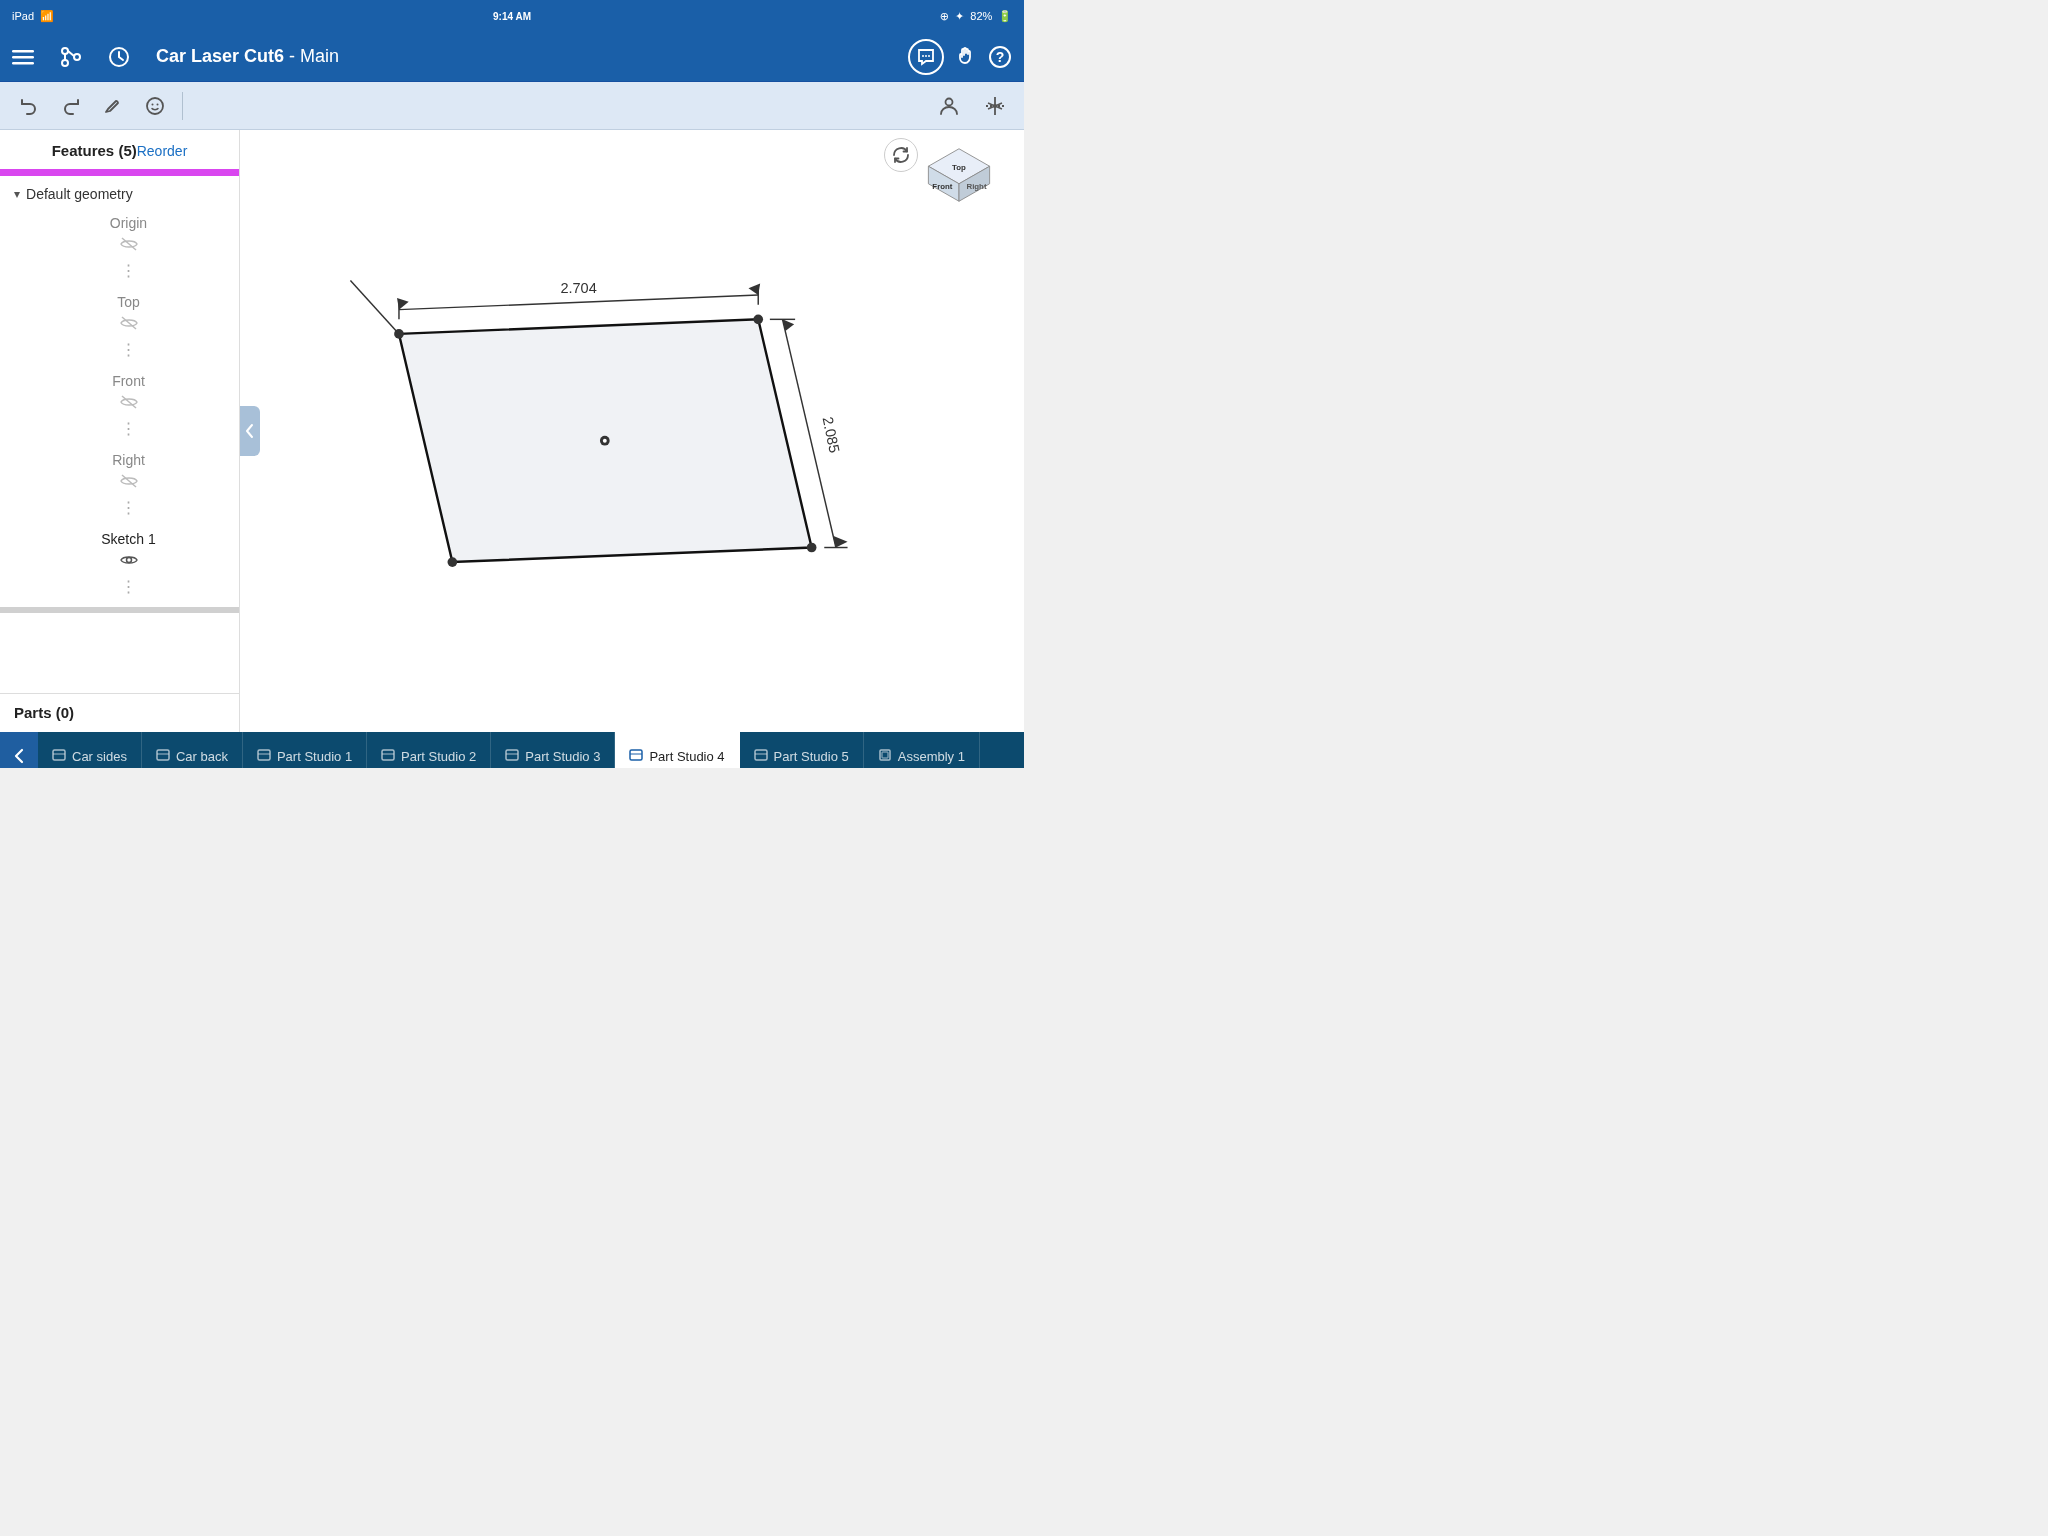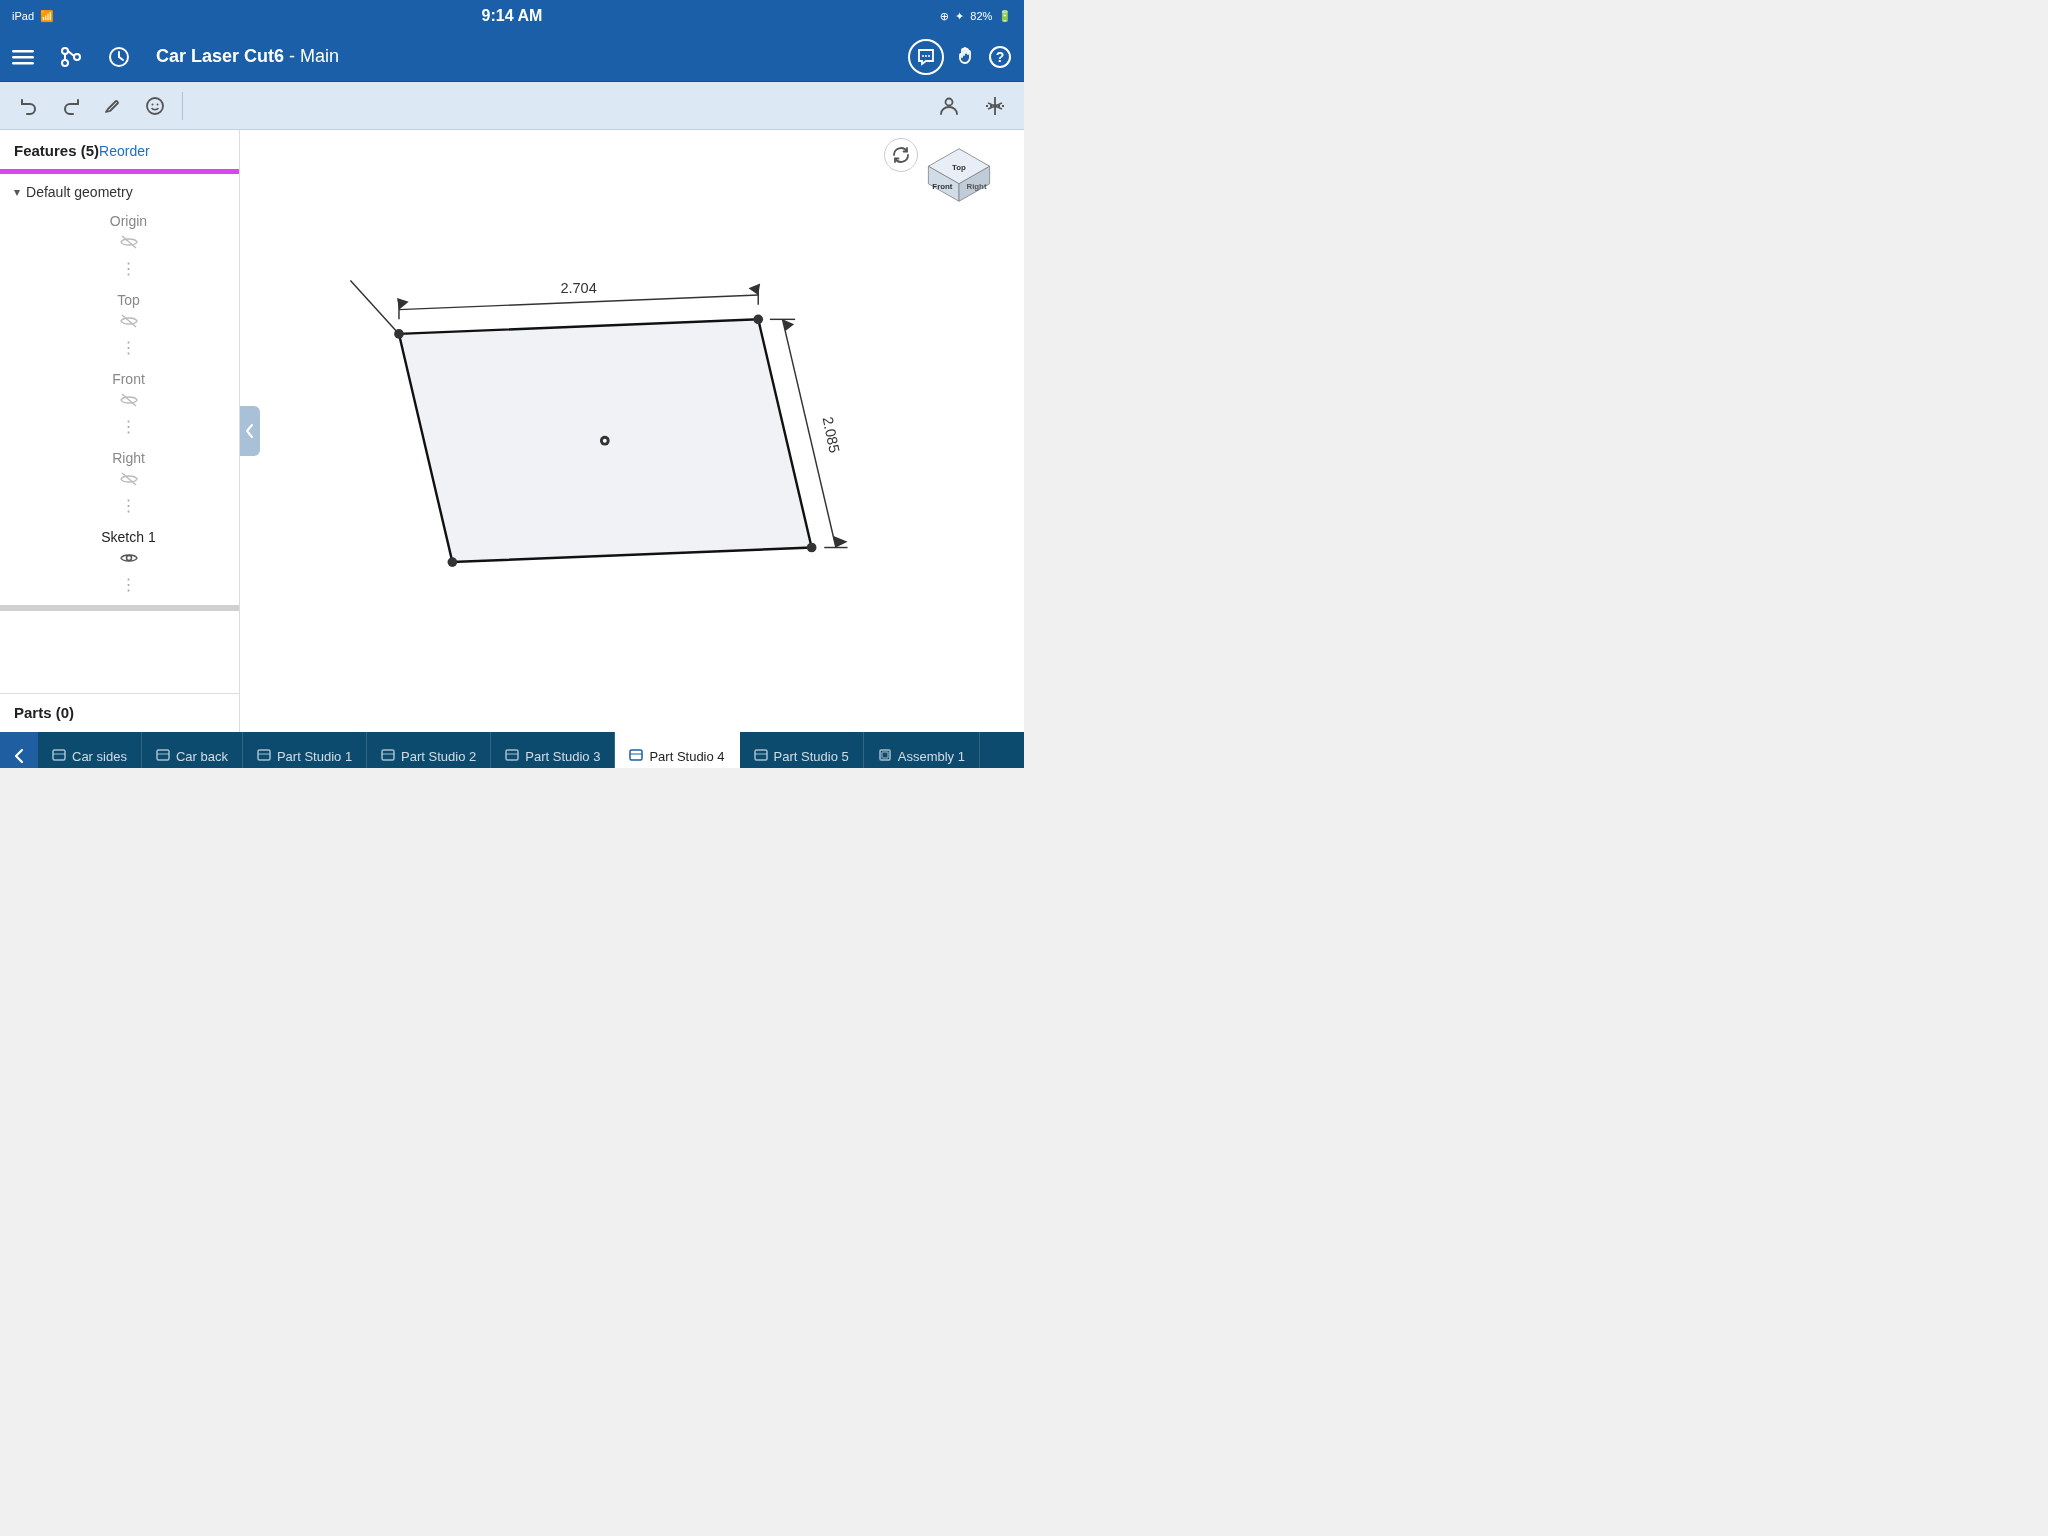--- a/index.html
+++ b/index.html
@@ -11,21 +11,21 @@
       height: 20px;
       display: flex;
       align-items: center;
       justify-content: space-between;
       padding: 16px 12px;
       color: white;
       font-size: 11px;
       font-weight: 500;
     }
     .status-left { display: flex; align-items: center; gap: 6px; }
-    .status-center { position: absolute; left: 50%; transform: translateX(-50%); font-size: 16px; font-weight: 600; }
+    .status-center { position: absolute; left: 50%; transform: translateX(-50%); font-size: 10px; font-weight: 600; }
     .status-right { display: flex; align-items: center; gap: 6px; margin-left: auto; }
 
     
     #title-bar {
       background: #1a5fa8;
       height: 50px;
       display: flex;
       align-items: center;
       padding: 0 12px;
       gap: 26px;
@@ -120,23 +120,23 @@
 
     #features-section {
       flex: 1;
       overflow-y: auto;
       padding-bottom: 8px;
     }
 
     .section-header {
       display: flex;
       align-items: center;
-      justify-content: flex-start;
+      justify-content: center;
       padding: 12px 14px 10px 14px;
-      border-bottom: 5px solid #d946ef;
+      border-bottom: 7px solid #d946ef;
     }
     .section-header-title {
       font-size: 15px;
       font-weight: 700;
       color: #222;
     }
     .section-header-action {
       font-size: 14px;
       color: #1a6fc4;
       font-weight: 500;

